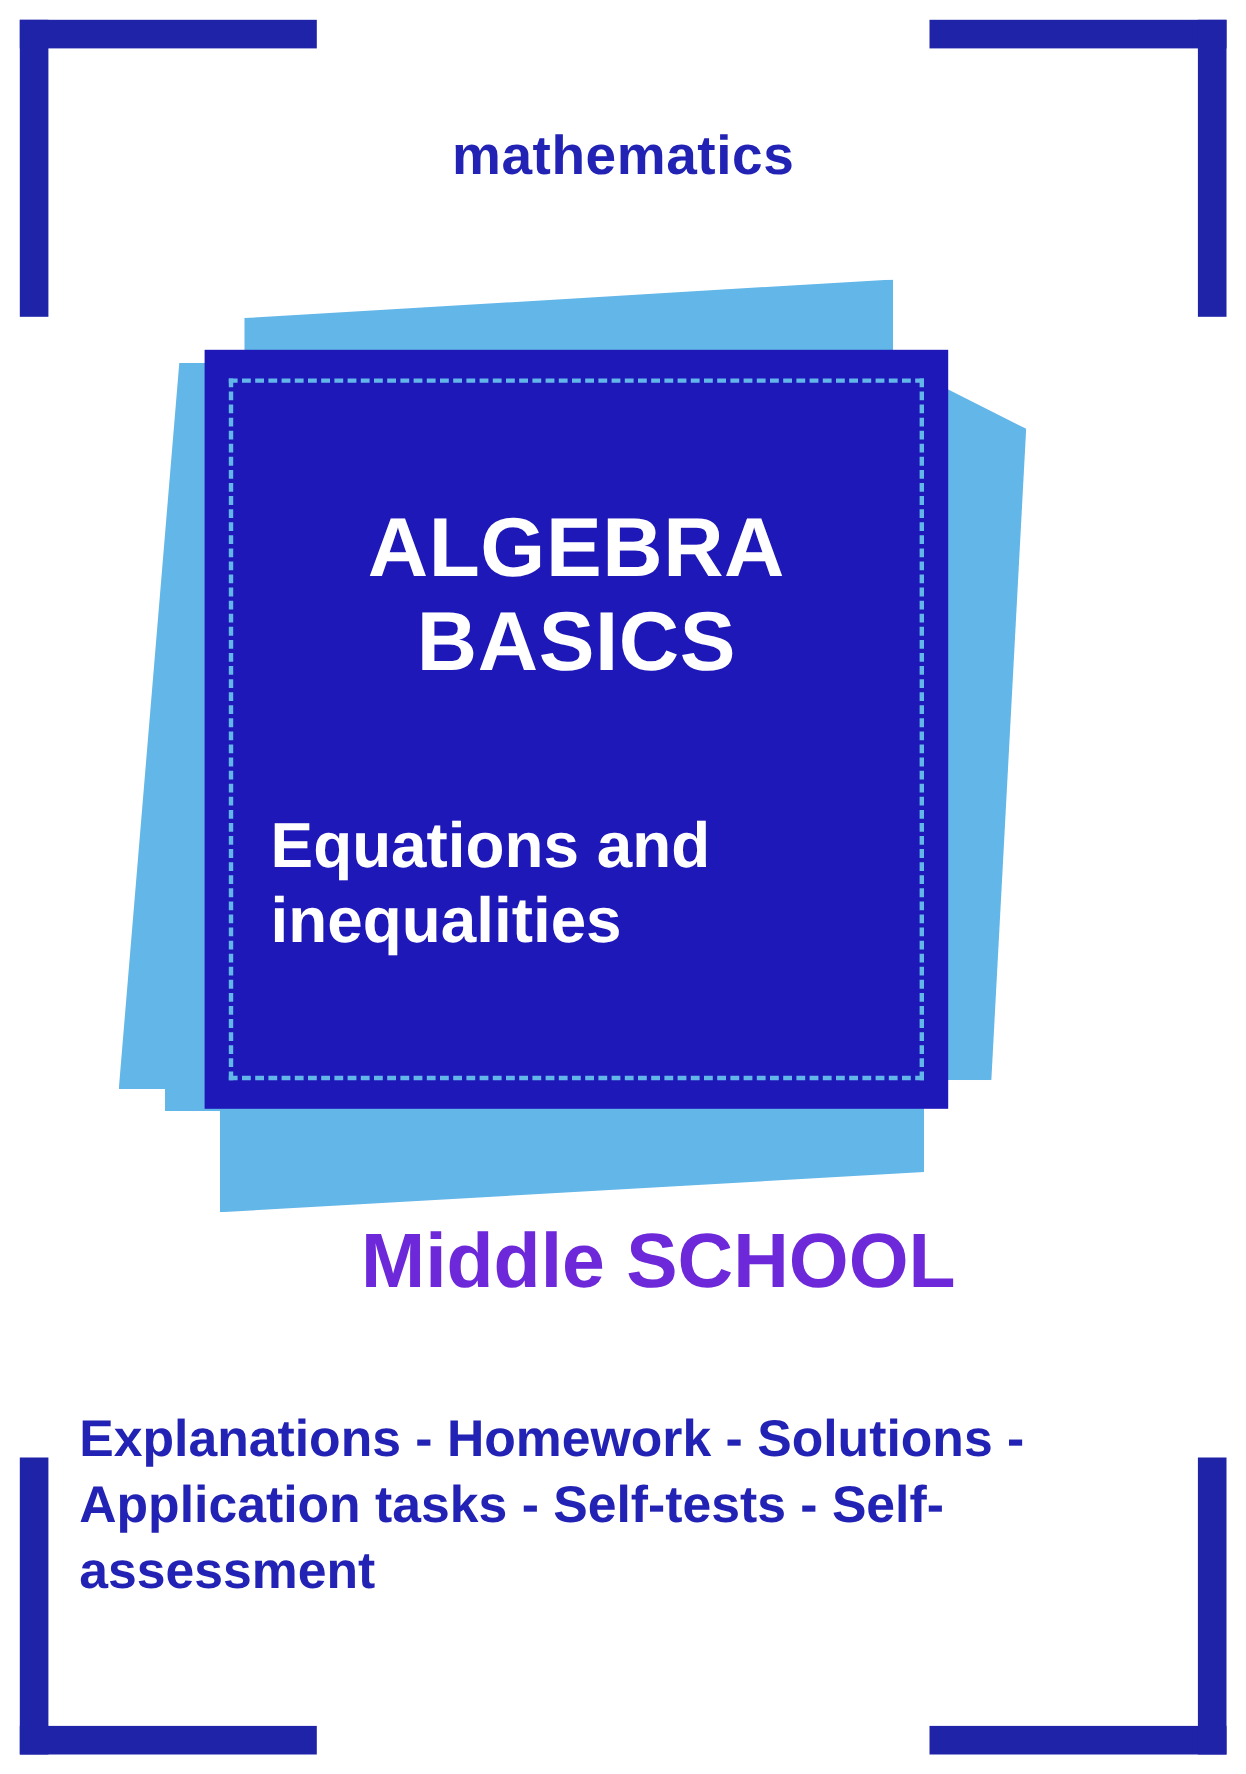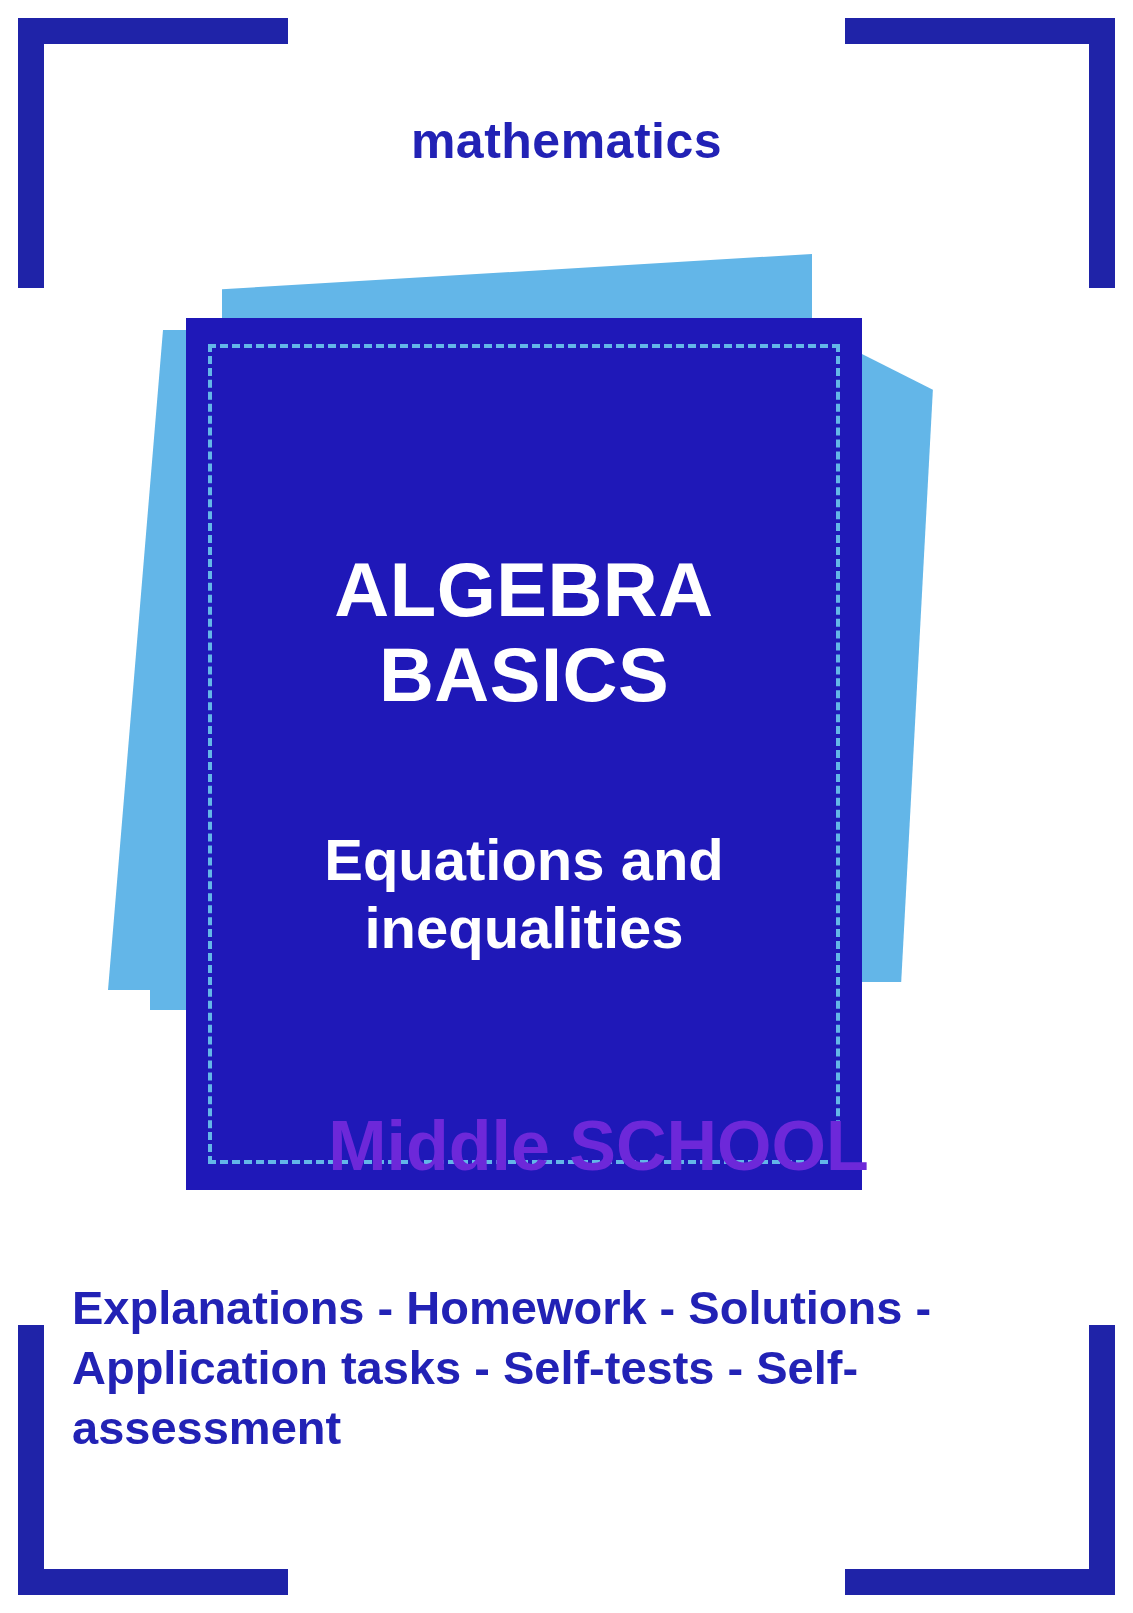--- a/index.html
+++ b/index.html
@@ -89,21 +89,21 @@
   .deco-5 {   
     left: 150px; top: 930px; width: 70px; height: 80px;
   }
 
   
   .card {
     position: absolute;
     left: 186px;
     top: 318px;
     width: 676px;
-    height: 872px;
+    height: 690px;
     background: #1f18b8;
   }
   .card-dashes {
     position: absolute;
     left: 22px;
     top: 26px;
     right: 22px;
     bottom: 26px;
     border: 4px dashed #63b6e8;
   }
@@ -123,21 +123,20 @@
     font-weight: bold;
     line-height: 1.12;
     text-align: center;
     letter-spacing: 0.5px;
   }
   .card-sub {
     color: #ffffff;
     font-size: 58px;
     font-weight: bold;
     line-height: 1.16;
-    text-align: center;
     margin-top: 109px;
   }
 
   
   .level {
     position: absolute;
     top: 1106px;
     left: 0;
     width: 1133px;
     text-align: center;

